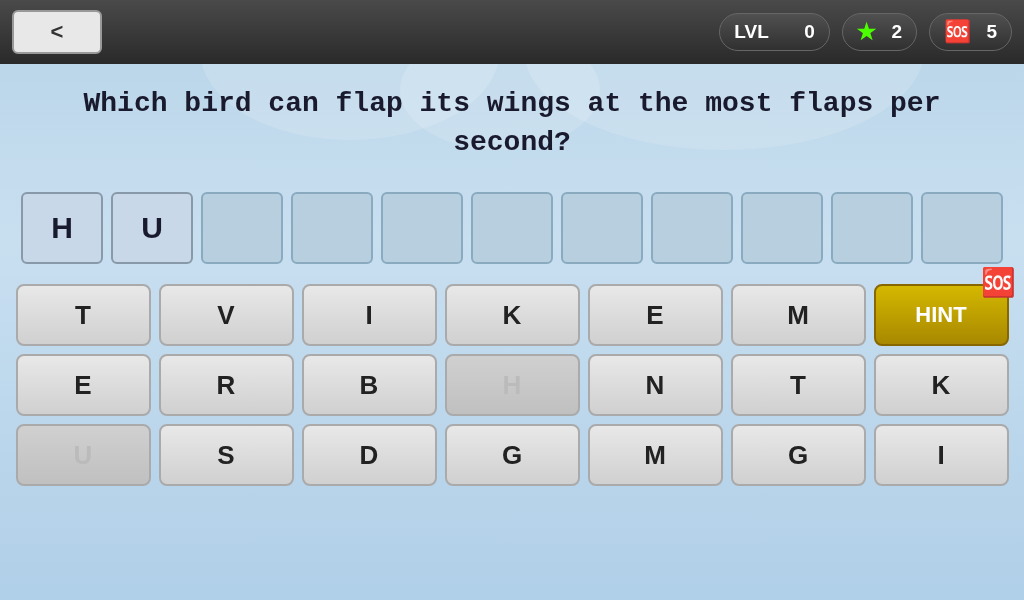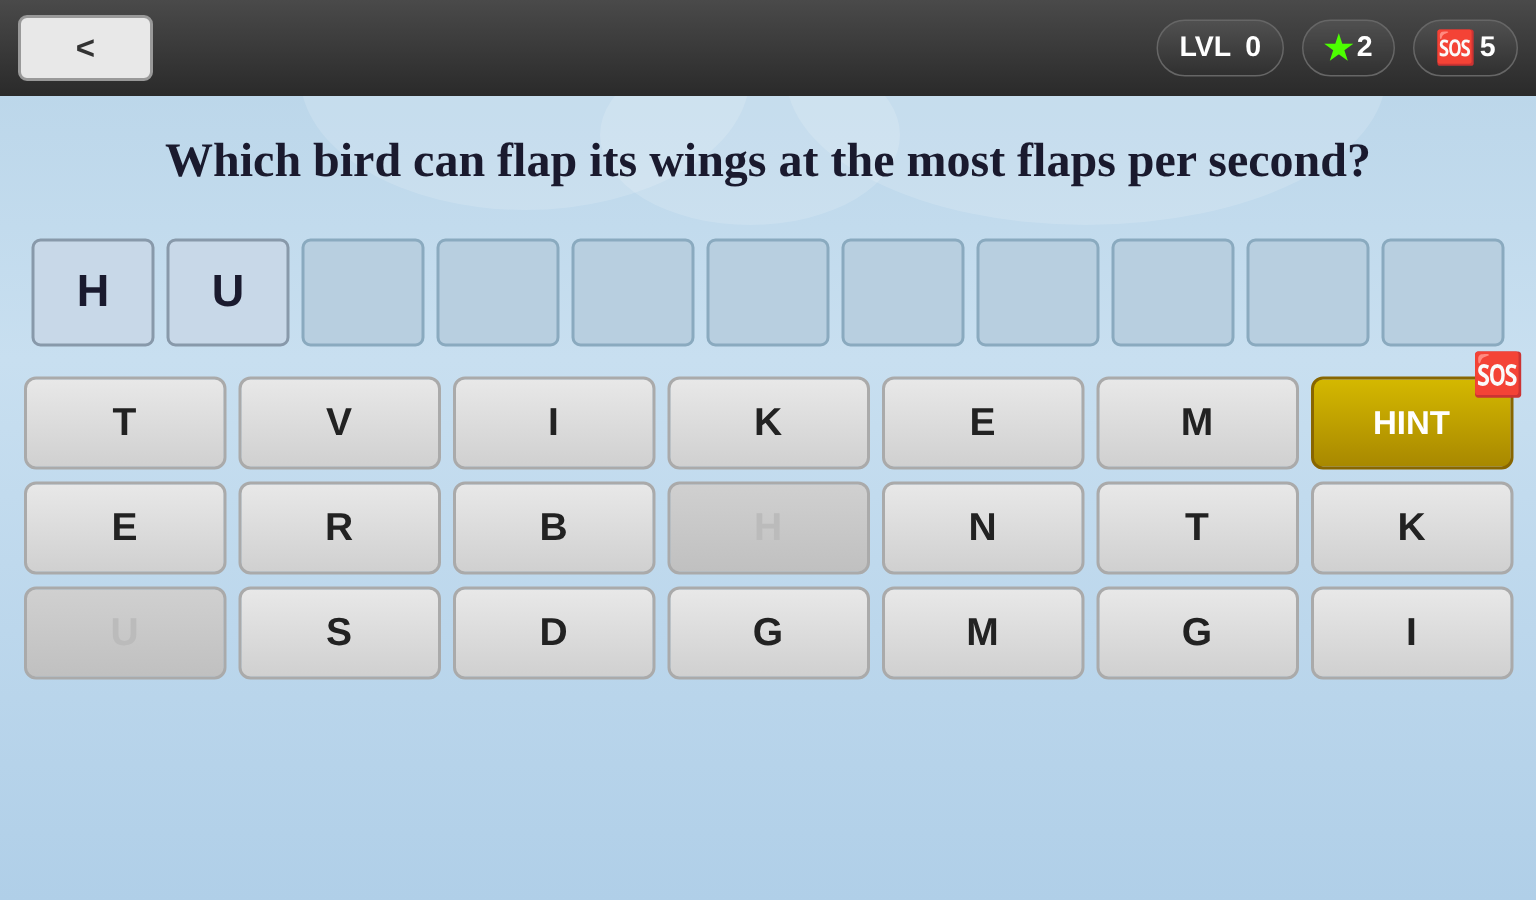--- a/index.html
+++ b/index.html
@@ -47,25 +47,25 @@
 
     
     .question-area {
       position: relative;
       z-index: 5;
       padding: 20px 20px 10px;
       text-align: center;
     }
 
     .question-text {
-      font-size: 32px;
+      font-size: 28px;
       font-weight: bold;
       color: #1a1a2e;
       line-height: 1.4;
-      font-family: Liberation Serif, serif;
+      font-family: Liberation Mono, monospace;
     }
 
     
     .answer-row {
       position: relative;
       z-index: 5;
       display: flex;
       justify-content: center;
       align-items: center;
       padding: 20px 10px 10px;
@@ -168,21 +168,21 @@
       margin-left: auto;
     }
 
     .badge-pill {
       background: linear-gradient(180deg, #505050 0%, #303030 100%);
       border: 1.5px solid #666;
       border-radius: 25px;
       padding: 5px 14px;
       display: flex;
       align-items: center;
-      gap: 2px;
+      gap: 15px;
       color: white;
       font-size: 19px;
       font-weight: bold;
     }
   </style>
 </head>
 <body>
 
 <div class="bg"></div>
 

